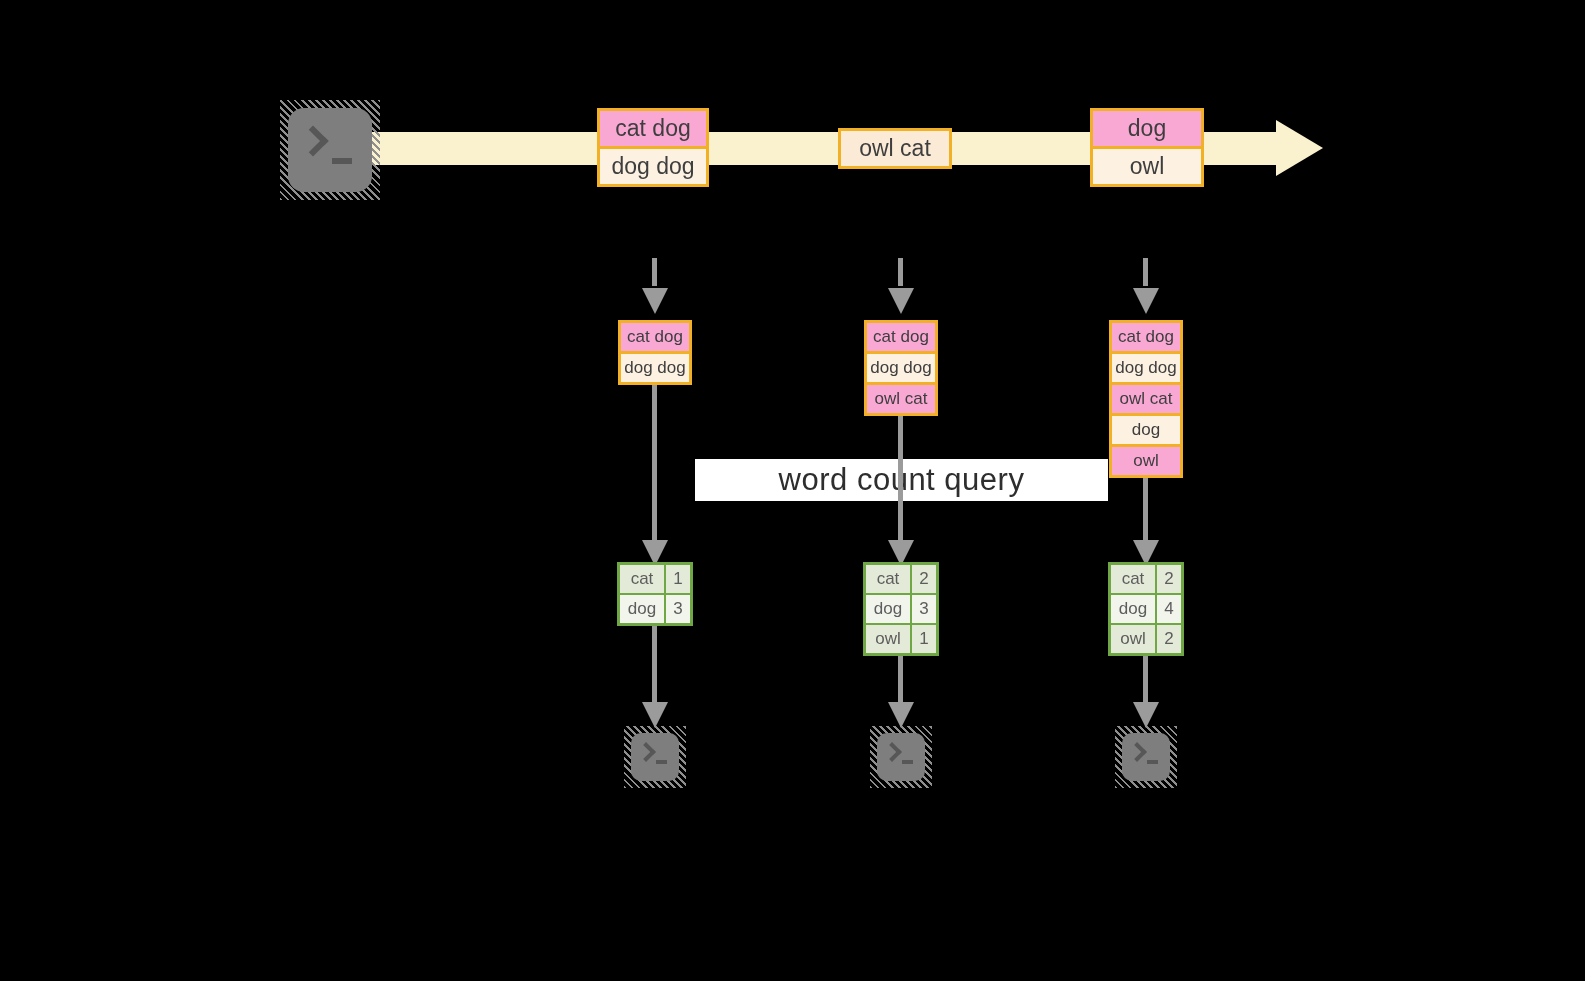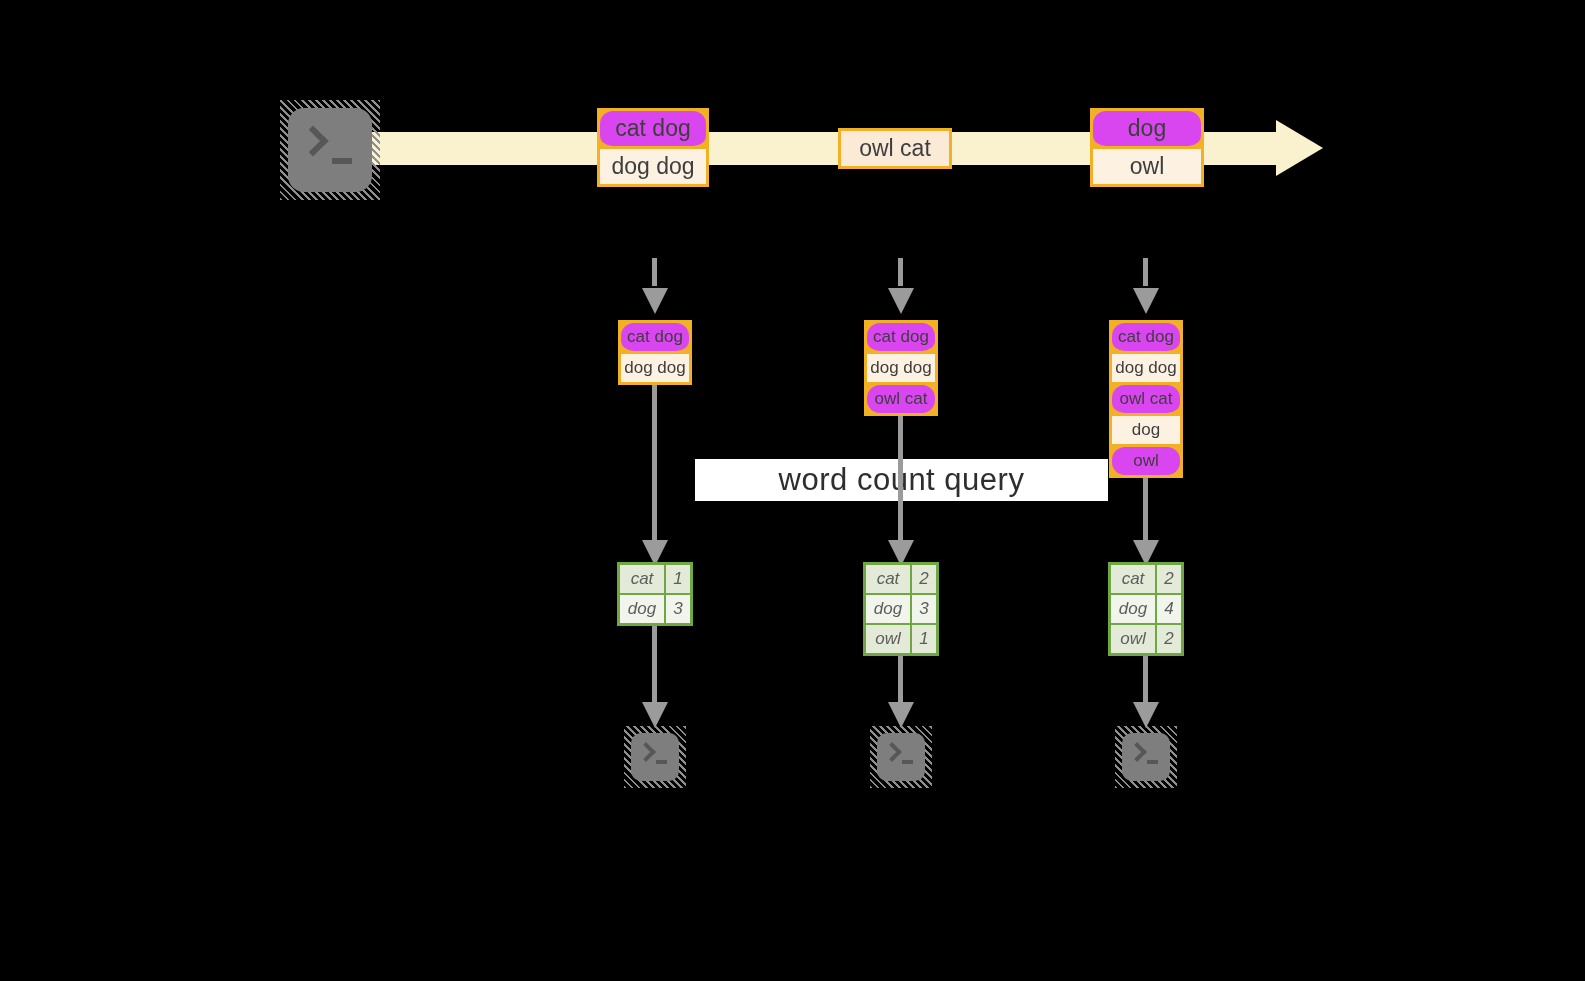--- a/index.html
+++ b/index.html
@@ -33,31 +33,31 @@
   .stream-head { position:absolute; left:1276px; top:120px; width:0; height:0;
                  border-top:28px solid transparent; border-bottom:28px solid transparent;
                  border-left:47px solid #FAF1CE; z-index:1; }
   
   .obox { position:absolute; border:3px solid #F2B024; z-index:3; background:#F2B024; }
   .ocell { display:flex; align-items:center; justify-content:center;
            color:#3E3E3E; border-bottom:3px solid #F2B024; }
   .ocell:last-child { border-bottom:none; }
   .obox.big .ocell { height:35px; font-size:23px; }
   .obox.small .ocell { height:28px; font-size:17px; }
-  .fa { background:#d946ef;border-radius:13px; }   
+  .fa { background:#f9a8d4; }   
   .fb { background:#FDF2E2; }   
   .fo { background:#FBEAD6; }   
   
   .vdash, .vline { position:absolute; width:5px; background:#9B9B9B; z-index:2; }
   .vhead { position:absolute; width:0; height:0; z-index:2;
            border-left:13px solid transparent; border-right:13px solid transparent;
            border-top:26px solid #9B9B9B; }
   
   .gtable { position:absolute; display:grid; grid-template-columns:44px 24px;
-            gap:2px; border:3px solid #6EA744; background:#6EA744; z-index:3;font-style:italic; }
+            gap:2px; border:3px solid #6EA744; background:#6EA744; z-index:3; }
   .gcell { height:28px; display:flex; align-items:center; justify-content:center;
            font-size:17px; color:#5d5d5d; }
   .ga { background:#E3EAD8; }
   .gb { background:#F1F5EC; }
   
   .query-band { position:absolute; left:695px; top:459px; width:413px; height:42px;
                 background:#FFFFFF; z-index:1; display:flex; align-items:center;
                 justify-content:center; font-size:31px; font-weight:300;
                 color:#2e2e2e; letter-spacing:0.5px; }
 </style>

